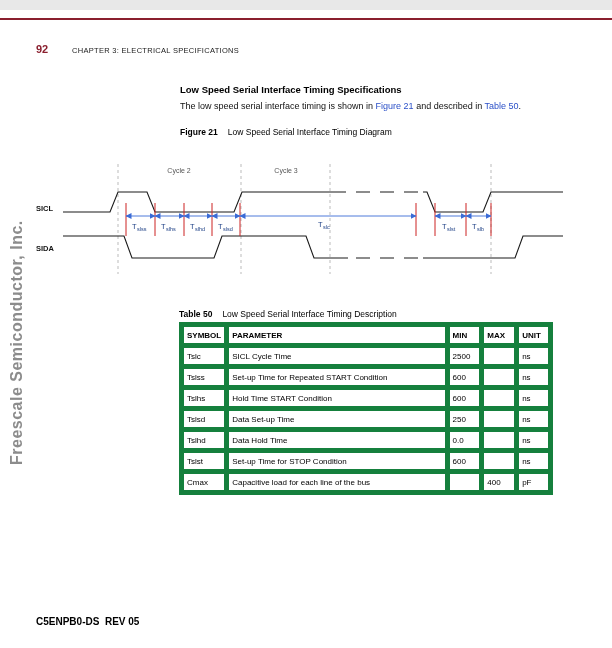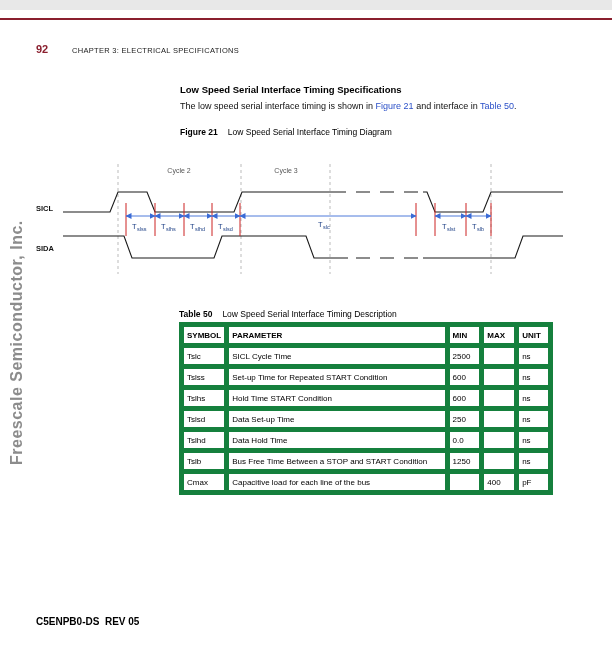--- a/index.html
+++ b/index.html
@@ -53,21 +53,21 @@
 <div class="page">
 
   <div class="top-rule"></div>
   <div class="page-number">92</div>
   <div class="chapter">CHAPTER 3: ELECTRICAL SPECIFICATIONS</div>
 
   <div class="vertical-text">Freescale Semiconductor, Inc.</div>
 
   <div class="section-heading">Low Speed Serial Interface Timing Specifications</div>
 
-  <div class="body-text"><span>The low speed serial interface timing is shown in </span><span class="link">Figure 21</span><span> and interface in </span><span class="link">Table 50</span><span>.</span></div>
+  <div class="body-text"><span>The low speed serial interface timing is shown in </span><span class="link">Figure 21</span><span> and described in </span><span class="link">Table 50</span><span>.</span></div>
 
   <div class="figure-caption">
     <span class="cap-label">Figure 21</span><span>Low Speed Serial Interface Timing Diagram</span>
   </div>
 
   <svg class="diagram" viewBox="0 0 545 150">
     <defs>
       <marker id="ahE" markerWidth="7" markerHeight="7" refX="5.5" refY="3" orient="auto" markerUnits="userSpaceOnUse">
         <path d="M0,0 L6,3 L0,6 z" class="ahf"></path>
       </marker>
@@ -177,23 +177,23 @@
         <td>ns</td>
       </tr>
       <tr>
         <td>Tslhd</td>
         <td>Data Hold Time</td>
         <td>0.0</td>
         <td></td>
         <td>ns</td>
       </tr>
       <tr>
-        <td>Tslb</td>
-        <td>Bus Free Time Between a STOP and START Condition</td>
-        <td>1250</td>
+        <td>Tslst</td>
+        <td>Set-up Time for STOP Condition</td>
+        <td>600</td>
         <td></td>
         <td>ns</td>
       </tr>
       <tr>
         <td>Cmax</td>
         <td>Capacitive load for each line of the bus</td>
         <td></td>
         <td>400</td>
         <td>pF</td>
       </tr>

